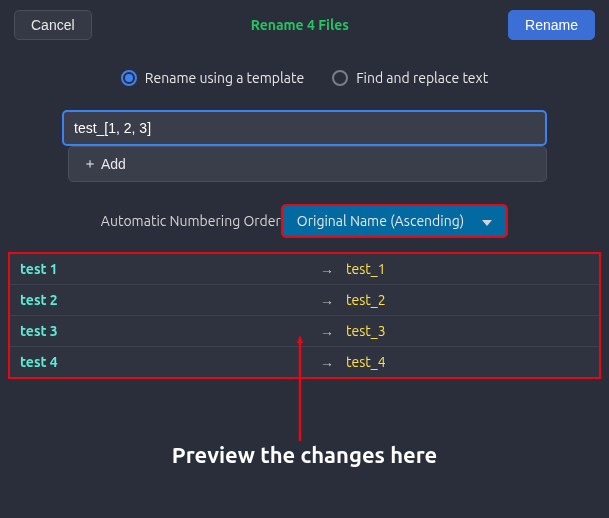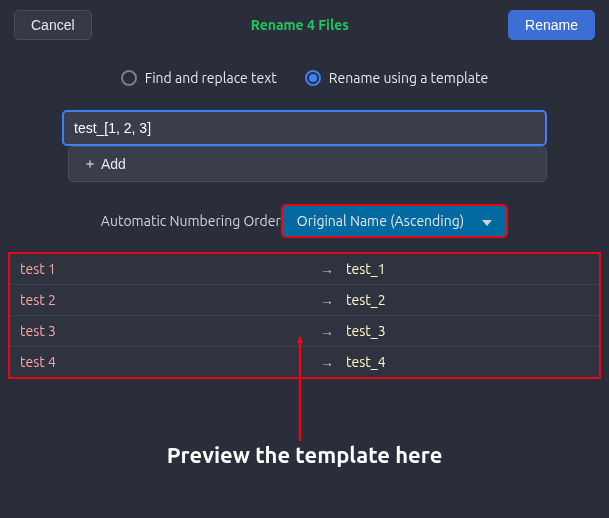--- a/index.html
+++ b/index.html
@@ -134,29 +134,30 @@
       border-bottom: 1px solid #3d404d;
     }
     .preview-row:first-child {
       border-top: none;
     }
     .preview-row:last-child {
       border-bottom: none;
     }
     .col-old {
       width: 300px;
-      color: #fca5a5;
+      color: #5eead4;
+      font-weight: bold;
     }
     .col-arrow {
       width: 26px;
       color: #c4c4c4;
     }
     .col-new {
       flex: 1;
-      color: #fef9c3;
+      color: #fde047;
     }
     .annotation-arrow {
       position: absolute;
       left: 297px;
       top: 335px;
       width: 6px;
       height: 106px;
       pointer-events: none;
     }
     .annotation-text {
@@ -174,28 +175,28 @@
 <body>
 
 <div class="header">
   <button class="btn">Cancel</button>
   <div class="title">Rename 4 Files</div>
   <button class="btn btn-primary">Rename</button>
 </div>
 
 <div class="radio-row">
   <div class="radio-option">
-    <span class="radio-outer"></span>
-    <span>Find and replace text</span>
-  </div>
-  <div class="radio-option">
     <span class="radio-outer selected">
         <span class="radio-inner"></span>
       </span>
     <span>Rename using a template</span>
+  </div>
+  <div class="radio-option">
+    <span class="radio-outer"></span>
+    <span>Find and replace text</span>
   </div>
 </div>
 
 <div class="template-row">
   <input class="template-input" value="test_[1, 2, 3]" style="">
   <button class="add-btn">
     <span>＋</span>
       <span>Add</span>
   </button>
 </div>
@@ -233,13 +234,13 @@
       <div class="col-arrow">→</div>
       <div class="col-new">test_4</div>
     </div>
   </div>
 
 <svg class="annotation-arrow" viewBox="0 0 6 106">
   <line x1="3" y1="6" x2="3" y2="106" stroke="#e50914" stroke-width="2.5"></line>
   <polygon points="3,0 0,8 6,8" fill="#e50914"></polygon>
 </svg>
 
-<div class="annotation-text">Preview the template here</div>
+<div class="annotation-text">Preview the changes here</div>
 
 </body></html>

